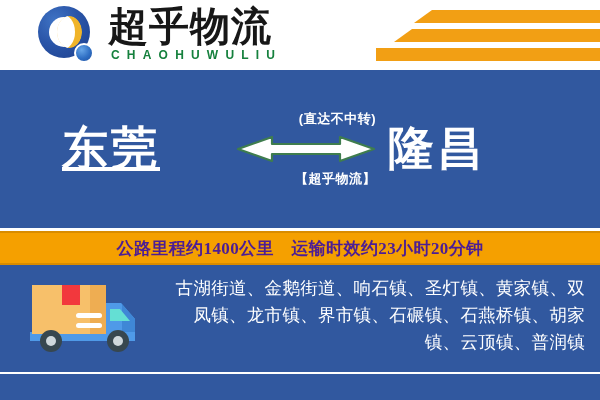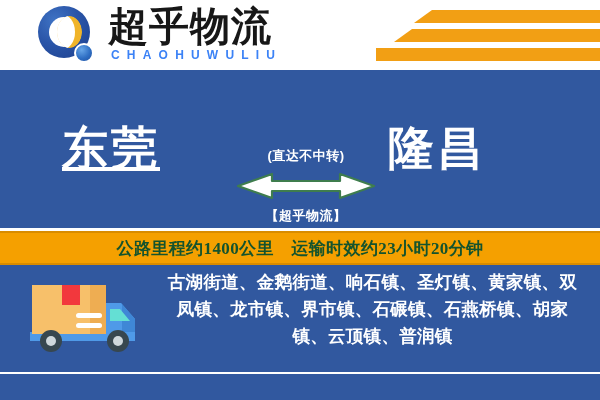--- a/index.html
+++ b/index.html
@@ -83,21 +83,21 @@
     letter-spacing: 1px;
     line-height: 42px;
     white-space: nowrap;
   }
   .brand-en {
     position: absolute;
     left: 95px; top: 48px;
     font-family: "Liberation Sans", sans-serif;
     font-size: 12px;
     font-weight: bold;
-    color: #3b82f6;
+    color: #15803d;
     letter-spacing: 7.2px;
     white-space: nowrap;
   }
 
   .stripes {
     position: absolute;
     right: 0; top: 8px;
     width: 240px; height: 56px;
   }
   .stripe {
@@ -130,22 +130,21 @@
     white-space: nowrap;
   }
   .city-origin { left: 62px; text-decoration: underline; }
   .city-dest   { left: 388px; }
 
   .route-center {
     position: absolute;
     left: 236px; top: 50%;
     transform: translateY(-50%);
     width: 140px;
-    text-align: center;
-    margin-top: 37px;
+    text-align: right;
   }
   .route-note-top,
   .route-note-bottom {
     font-family: "Liberation Sans", sans-serif;
     font-size: 13px;
     font-weight: bold;
     color: #ffffff;
     white-space: nowrap;
     letter-spacing: 0.5px;
   }
@@ -167,21 +166,21 @@
     border-top: 2px solid #d98c00;
     border-bottom: 2px solid #d98c00;
     display: flex;
     align-items: center;
     justify-content: center;
   }
   .info-bar-text {
     font-family: "Liberation Serif", "DejaVu Serif", serif;
     font-size: 17px;
     font-weight: bold;
-    color: #14532d;
+    color: #4c1d95;
     letter-spacing: 0.4px;
     white-space: nowrap;
   }
 
   
   .coverage {
     position: absolute;
     left: 0; top: 265px;
     width: 600px; height: 107px;
     background: #31589f;
@@ -189,29 +188,29 @@
 
   .truck {
     position: absolute;
     left: 22px; top: 12px;
     width: 120px; height: 78px;
   }
   .truck svg { display: block; }
 
   .coverage-text {
     position: absolute;
-    left: 160px; top: 4px;
+    left: 160px; top: 10px;
     width: 425px;
     font-family: "Liberation Serif", "DejaVu Serif", serif;
     font-size: 17.5px;
-    font-weight: bold;
+    font-weight: normal;
     color: #ffffff;
     line-height: 27px;
     letter-spacing: 0.3px;
-    text-align: center;
+    text-align: right;
   }
 
   
   .divider-line {
     position: absolute;
     left: 0; top: 372px;
     width: 600px; height: 2px;
     background: #ffffff;
   }
   .footer-strip {

